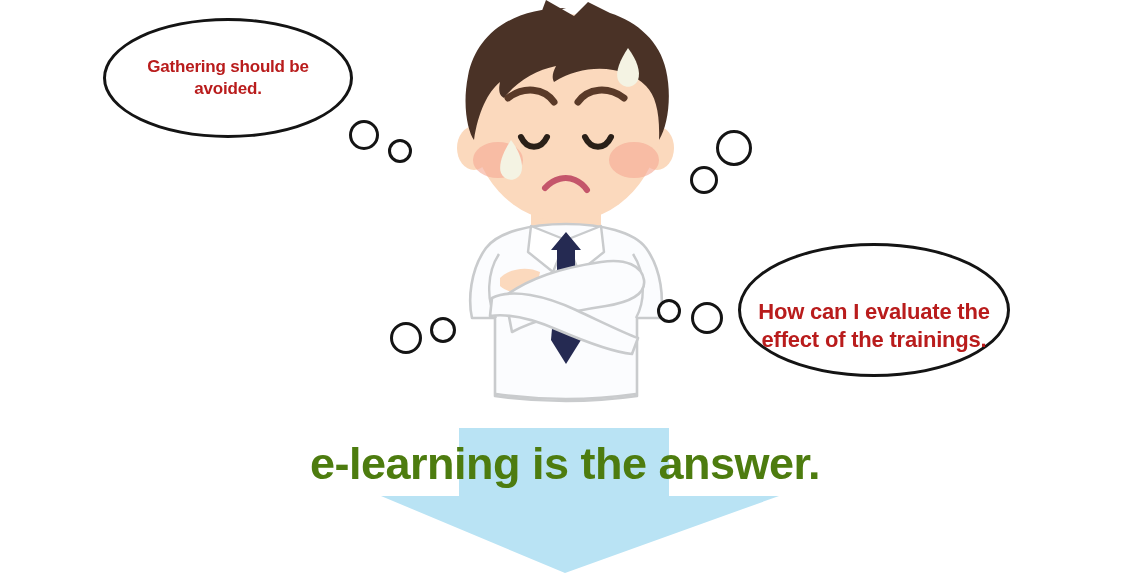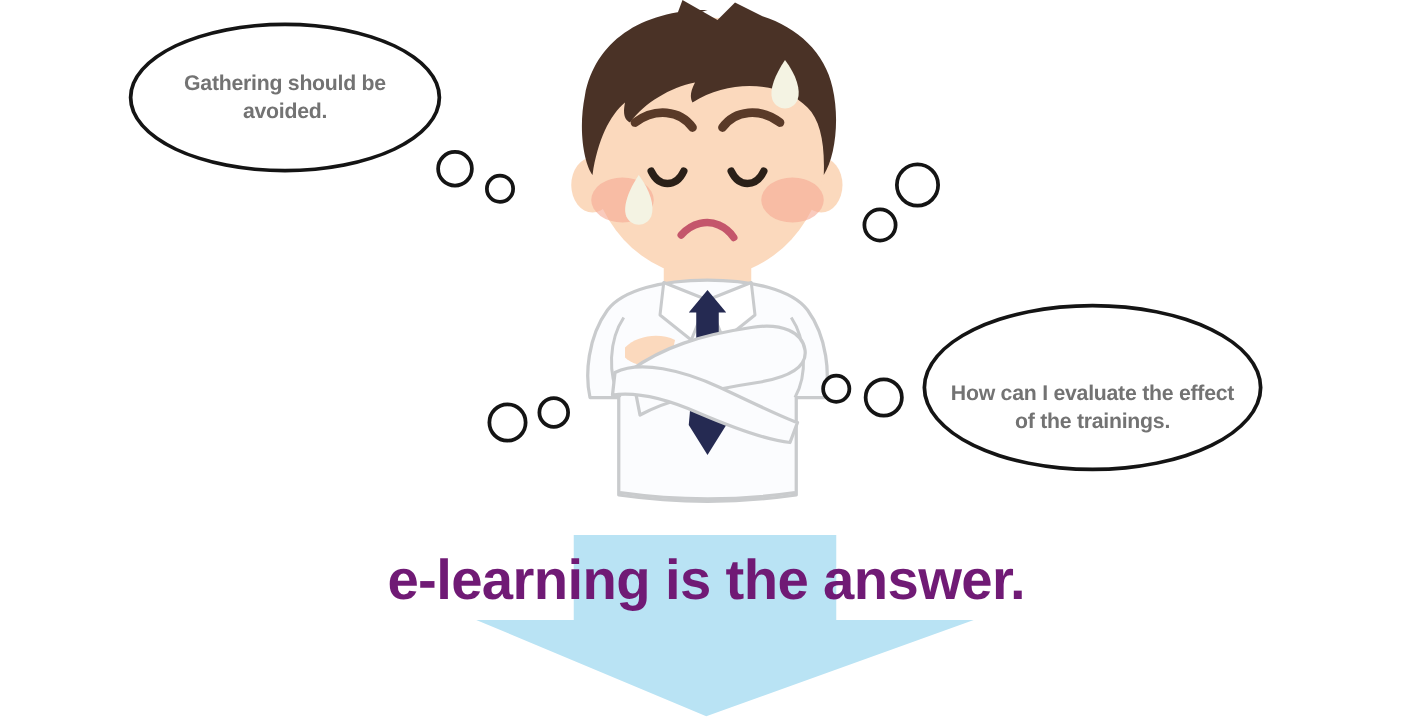--- a/index.html
+++ b/index.html
@@ -30,38 +30,38 @@
     border: 3px solid #141414;
     border-radius: 50%;
     background: #ffffff;
     display: flex;
     align-items: center;
     justify-content: center;
     box-sizing: border-box;
   }
   .bubble-text {
     text-align: center;
-    color: #737373;
+    color: #b91c1c;
     font-weight: bold;
     line-height: 1.28;
     letter-spacing: -0.2px;
     padding: 0 14px;
     box-sizing: border-box;
   }
   .b-topleft  { left: 103px; top: 18px;  width: 250px; height: 120px; }
   .b-topleft .bubble-text { font-size: 17px; }
 
   .b-topright { left: 751px; top: 14px;  width: 276px; height: 146px; }
   .b-topright .bubble-text { font-size: 17px; }
 
   .b-botleft  { left: 142px; top: 214px; width: 250px; height: 128px; }
   .b-botleft .bubble-text { font-size: 17px; }
 
   .b-botright { left: 738px; top: 243px; width: 272px; height: 134px; }
-  .b-botright .bubble-text { font-size: 17px; margin-top: 32px; }
+  .b-botright .bubble-text { font-size: 22px; margin-top: 32px; }
 
   .dot {
     position: absolute;
     border: 3px solid #141414;
     border-radius: 50%;
     background: #ffffff;
     box-sizing: border-box;
   }
   
   .d-tl-1 { left: 349px; top: 120px; width: 30px; height: 30px; }
@@ -78,21 +78,21 @@
 
   
   #banner-text {
     position: absolute;
     left: 0;
     top: 438px;
     width: 1130px;
     text-align: center;
     font-size: 45px;
     font-weight: bold;
-    color: #701a75;
+    color: #4d7c0f;
     letter-spacing: -0.5px;
     z-index: 5;
     white-space: nowrap;
   }
 </style>
 </head>
 <body>
 
 <div id="canvas">
 

